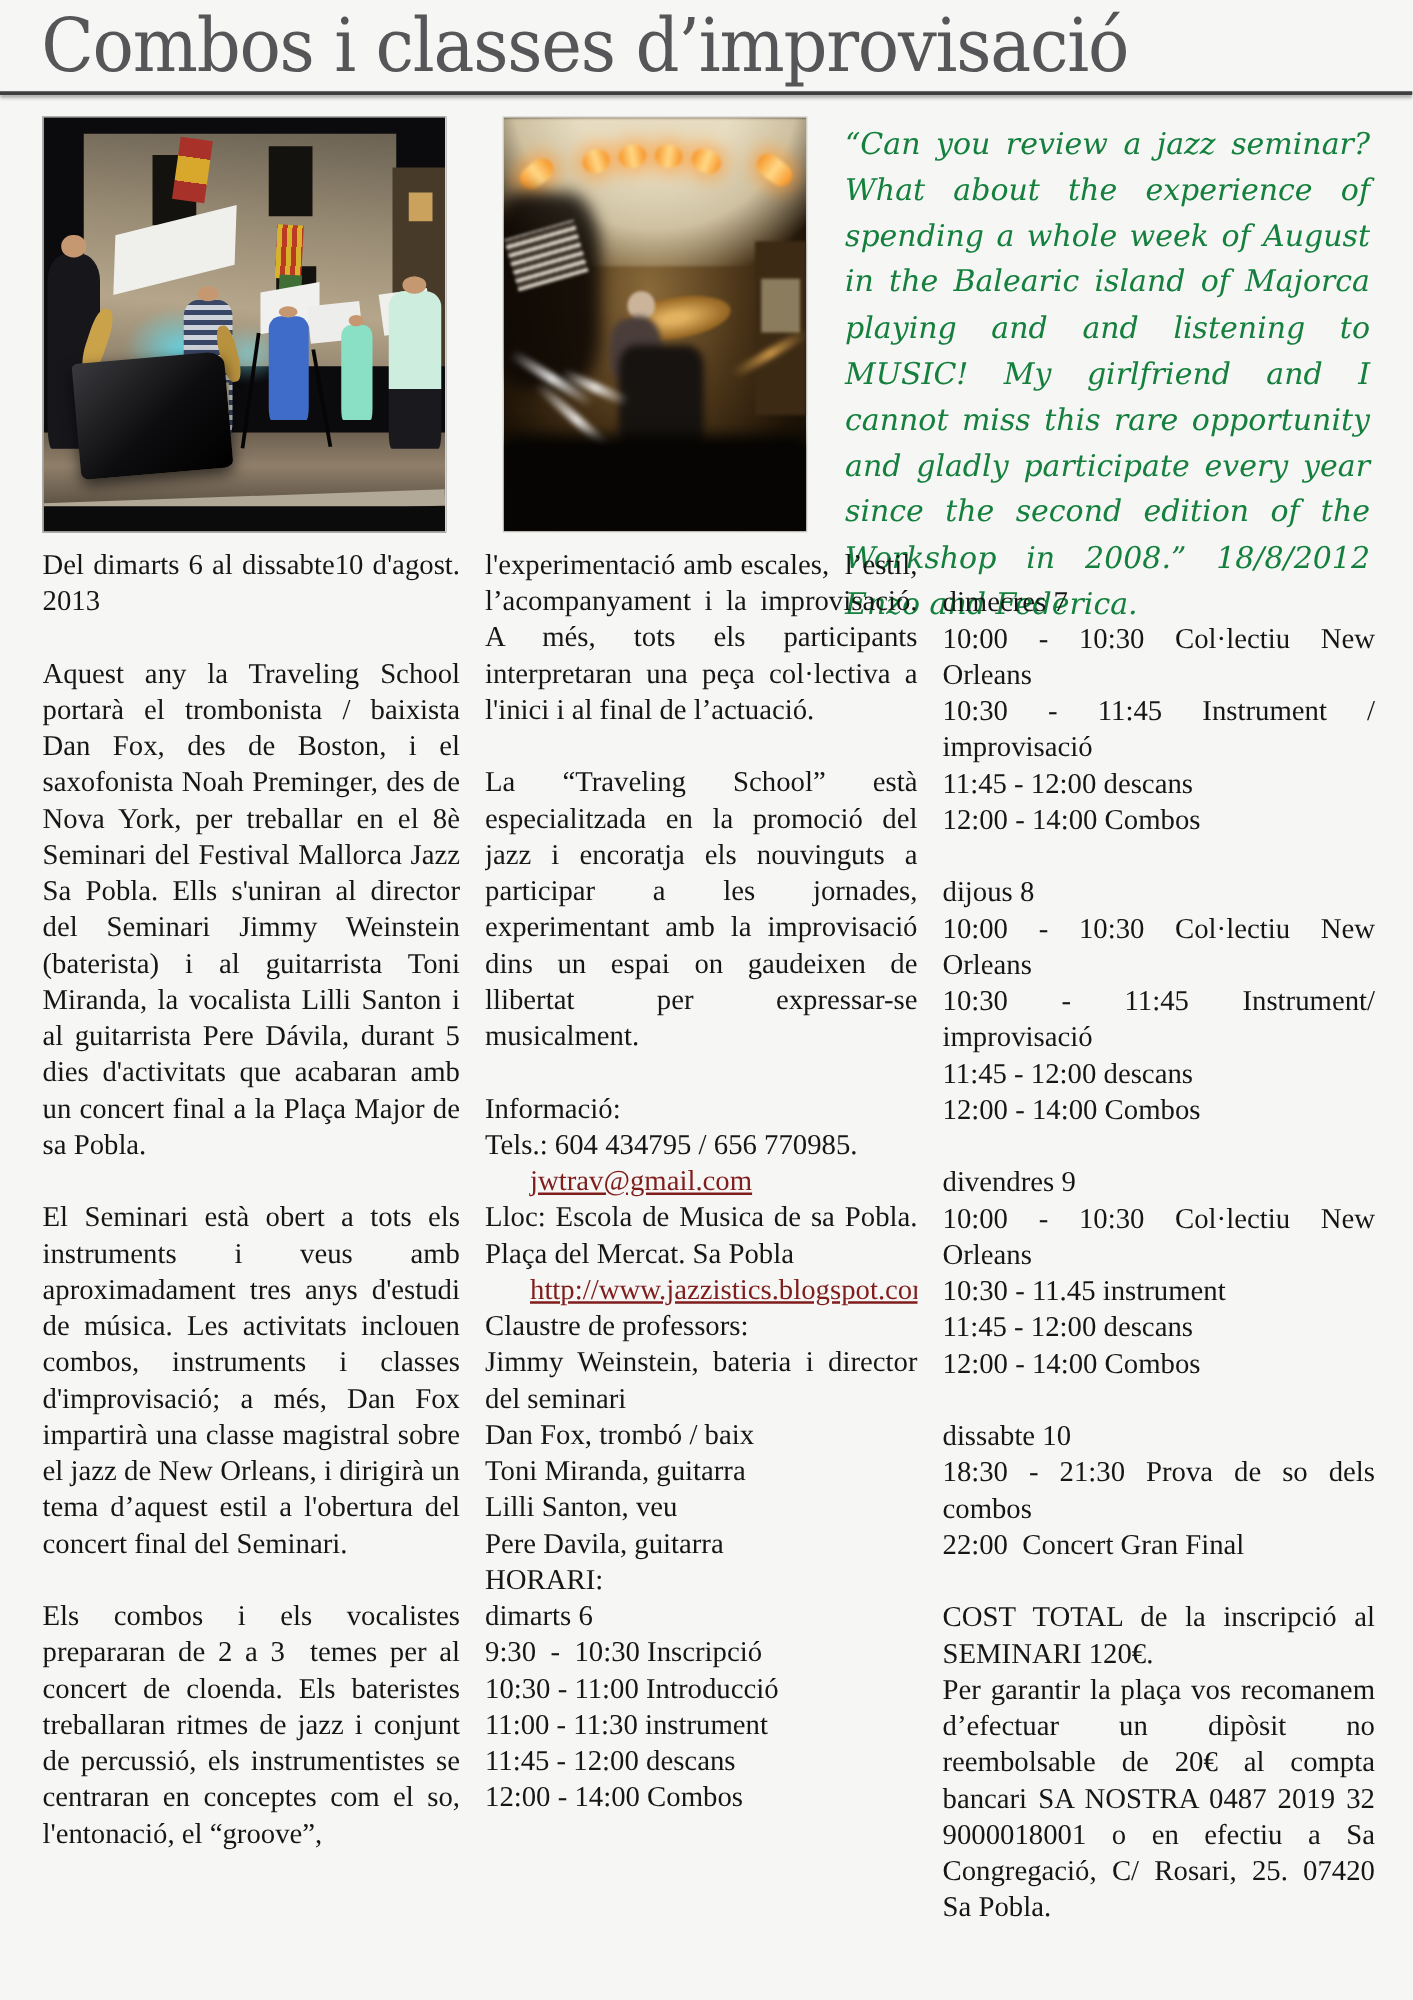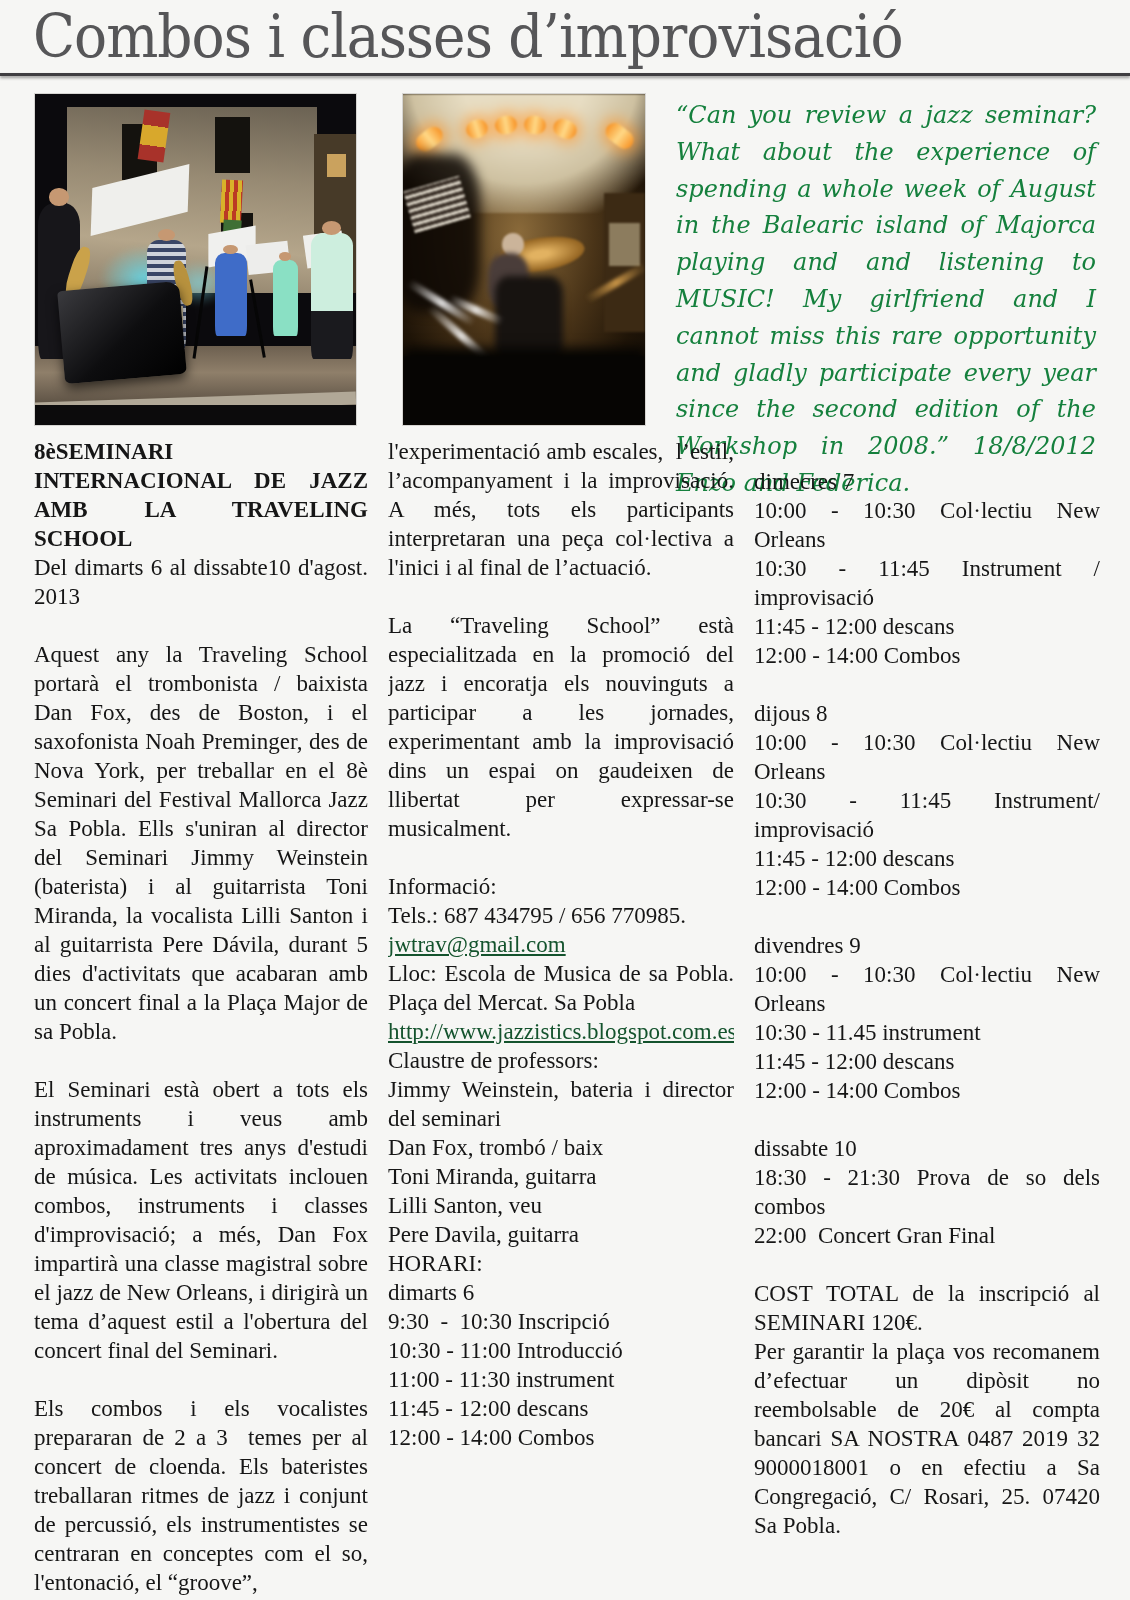--- a/index.html
+++ b/index.html
@@ -55,21 +55,21 @@
   }
   .col{overflow:hidden;}
   .col1{width:334px;}
   .col2{width:346px;}
   .col3{width:346px;padding-top:30px;box-sizing:border-box;}
   .para{margin:0 0 29px 0;}
   .tight{margin:0;}
   .bold{font-weight:700;}
   .line{margin:0;}
   .gap-above{}
-  a.doc-link{color:#14532d;text-decoration:underline;cursor:pointer;}
+  a.doc-link{color:#7f1d1d;text-decoration:underline;cursor:pointer;margin-left:36px;}
   .day{margin:0 0 29px 0;}
   .cost-block{margin-top:21px;}
 </style>
 </head>
 <body>
 
 <div class="page">
 
   <h1 class="page-title">Combos i classes d’improvisació</h1>
   <div class="title-rule"></div>
@@ -129,32 +129,31 @@
       <div class="stk" style="right:-2%;top:56%;width:28%;transform:rotate(-30deg);background:linear-gradient(90deg,rgba(255,190,90,0),rgba(255,190,90,.7),rgba(255,190,90,0));"></div>
       <div class="abs" style="left:0;bottom:0;width:100%;height:21%;background:#060503;box-shadow:0 -8px 10px #060503;"></div>
     </div>
   </div>
 
   <div class="quote">“Can you review a jazz seminar? What about the experience of spending a whole week of August in the Balearic island of Majorca playing and and listening to MUSIC! My girlfriend and I cannot miss this rare opportunity and gladly participate every year since the second edition of the Workshop in 2008.” 18/8/2012 Enzo and Federica.</div>
 
   <div class="columns">
 
     <div class="col col1">
-      <p class="tight bold">8èSEMINARI INTERNACIONAL DE JAZZ AMB LA TRAVELING SCHOOL</p>
       <p class="para">Del dimarts 6 al dissabte10 d'agost. 2013</p>
       <p class="para">Aquest any la Traveling School portarà el trombonista / baixista Dan Fox, des de Boston, i el saxofonista Noah Preminger, des de Nova York, per treballar en el 8è Seminari del Festival Mallorca Jazz Sa Pobla. Ells s'uniran al director del Seminari Jimmy Weinstein (baterista) i al guitarrista Toni Miranda, la vocalista Lilli Santon i al guitarrista Pere Dávila, durant 5 dies d'activitats que acabaran amb un concert final a la Plaça Major de sa Pobla.</p>
       <p class="para">El Seminari està obert a tots els instruments i veus amb aproximadament tres anys d'estudi de música. Les activitats inclouen combos, instruments i classes d'improvisació; a més, Dan Fox impartirà una classe magistral sobre el jazz de New Orleans, i dirigirà un tema d’aquest estil a l'obertura del concert final del Seminari.</p>
       <p class="tight">Els combos i els vocalistes prepararan de 2 a 3 &nbsp;temes per al concert de cloenda. Els bateristes treballaran ritmes de jazz i conjunt de percussió, els instrumentistes se centraran en conceptes com el so, l'entonació, el “groove”,</p>
     </div>
 
     <div class="col col2">
       <p class="para">l'experimentació amb escales, &nbsp;l’estil, l’acompanyament i la improvisació. A més, tots els participants interpretaran una peça col·lectiva a l'inici i al final de l’actuació.</p>
       <p class="para">La “Traveling School” està especialitzada en la promoció del jazz i encoratja els nouvinguts a participar a les jornades, experimentant amb la improvisació dins un espai on gaudeixen de llibertat per expressar-se musicalment.</p>
       <div class="line">Informació:</div>
-      <div class="line">Tels.: 687 434795 / 656 770985.</div>
+      <div class="line">Tels.: 604 434795 / 656 770985.</div>
       <div class="line"><a class="doc-link" href="#">jwtrav@gmail.com</a></div>
       <div class="line">Lloc: Escola de Musica de sa Pobla. Plaça del Mercat. Sa Pobla</div>
       <div class="line"><a class="doc-link" href="#">http://www.jazzistics.blogspot.com.es</a></div>
       <div class="line gap-above">Claustre de professors:</div>
       <div class="line">Jimmy Weinstein, bateria i director del seminari</div>
       <div class="line">Dan Fox, trombó / baix</div>
       <div class="line">Toni Miranda, guitarra</div>
       <div class="line">Lilli Santon, veu</div>
       <div class="line">Pere Davila, guitarra</div>
       <div class="line gap-above">HORARI:</div>

